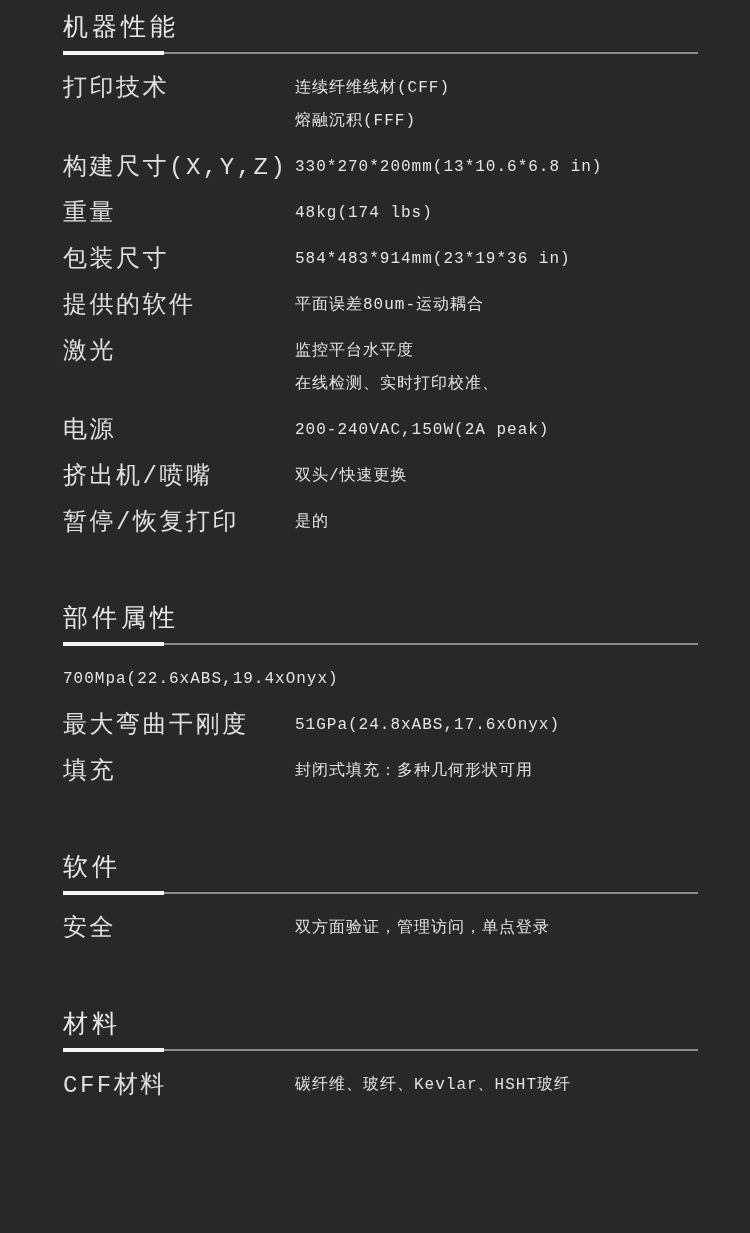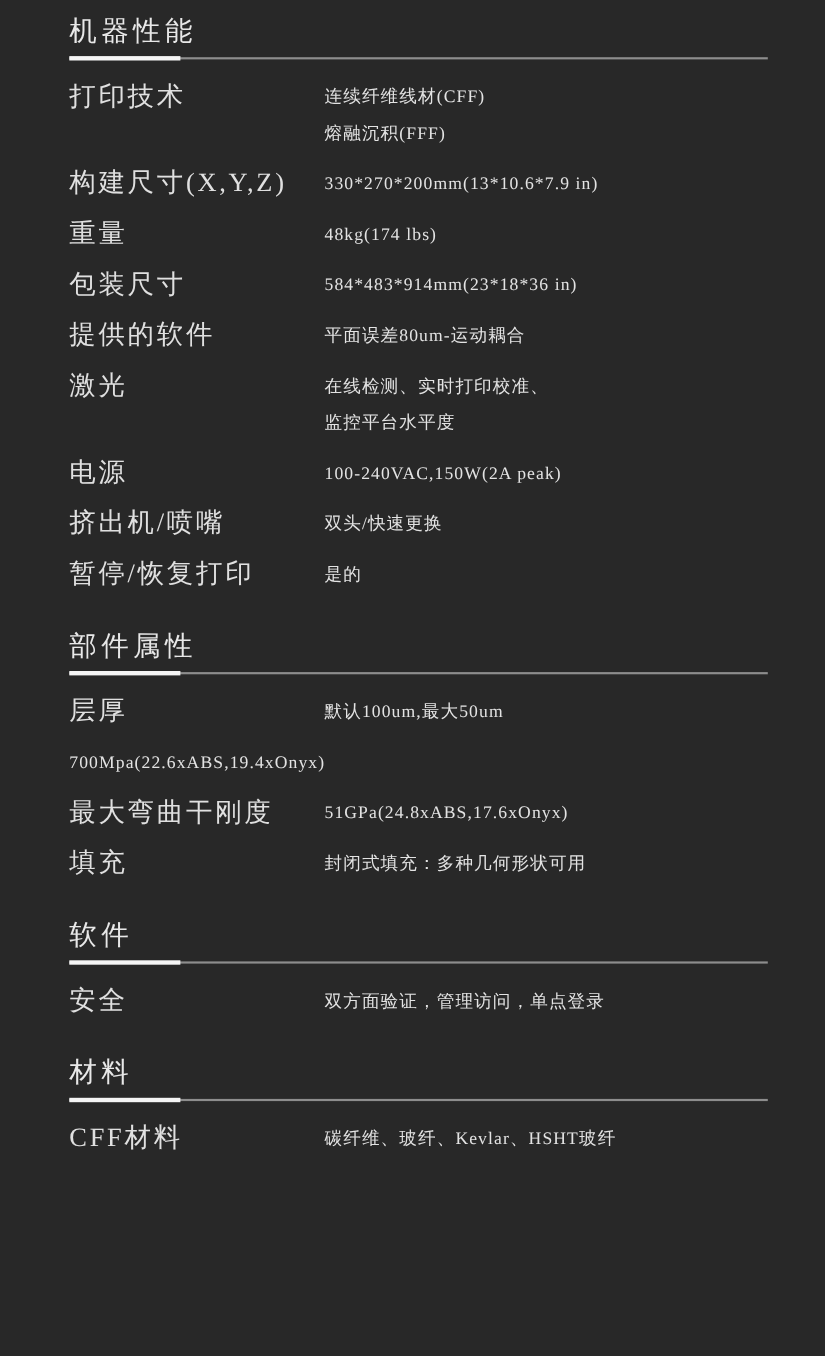--- a/index.html
+++ b/index.html
@@ -8,25 +8,25 @@
     background: #282828;
   }
   .sheet {
     position: relative;
     box-sizing: border-box;
     width: 750px;
     height: 1233px;
     padding: 14px 40px 0 63px;
     background: #282828;
     color: #e0e0e0;
-    font-family: Liberation Serif, serif;
+    font-family: Liberation Mono, monospace;
     font-weight: 300;
     overflow: hidden;
   }
-  .spec-section { margin-top: 34px; }
+  .spec-section { margin-top: 66px; }
   .spec-section:first-child { margin-top: 0; }
 
   .section-title {
     margin: 0;
     font-size: 25px;
     line-height: 30px;
     font-weight: 300;
     letter-spacing: 4px;
     color: #e8e8e8;
     white-space: nowrap;
@@ -90,52 +90,52 @@
         <div class="row">
           <div class="label">打印技术</div>
           <div class="value">
             <div class="value-line">连续纤维线材(CFF)</div>
             <div class="value-line">熔融沉积(FFF)</div>
           </div>
         </div>
         <div class="row">
           <div class="label">构建尺寸(X,Y,Z)</div>
           <div class="value">
-            <div class="value-line">330*270*200mm(13*10.6*7.9 in)</div>
+            <div class="value-line">330*270*200mm(13*10.6*6.8 in)</div>
           </div>
         </div>
         <div class="row">
           <div class="label">重量</div>
           <div class="value">
             <div class="value-line">48kg(174 lbs)</div>
           </div>
         </div>
         <div class="row">
           <div class="label">包装尺寸</div>
           <div class="value">
-            <div class="value-line">584*483*914mm(23*18*36 in)</div>
+            <div class="value-line">584*483*914mm(23*19*36 in)</div>
           </div>
         </div>
         <div class="row">
           <div class="label">提供的软件</div>
           <div class="value">
             <div class="value-line">平面误差80um-运动耦合</div>
           </div>
         </div>
         <div class="row">
           <div class="label">激光</div>
           <div class="value">
+            <div class="value-line">监控平台水平度</div>
             <div class="value-line">在线检测、实时打印校准、</div>
-            <div class="value-line">监控平台水平度</div>
           </div>
         </div>
         <div class="row">
           <div class="label">电源</div>
           <div class="value">
-            <div class="value-line">100-240VAC,150W(2A peak)</div>
+            <div class="value-line">200-240VAC,150W(2A peak)</div>
           </div>
         </div>
         <div class="row">
           <div class="label">挤出机/喷嘴</div>
           <div class="value">
             <div class="value-line">双头/快速更换</div>
           </div>
         </div>
         <div class="row">
           <div class="label">暂停/恢复打印</div>
@@ -145,26 +145,20 @@
         </div>
       </div>
     </section>
     <section class="spec-section">
       <h2 class="section-title">部件属性</h2>
       <div class="rule">
         <span class="rule-thin"></span>
         <span class="rule-thick"></span>
       </div>
       <div class="rows">
-        <div class="row">
-          <div class="label">层厚</div>
-          <div class="value">
-            <div class="value-line">默认100um,最大50um</div>
-          </div>
-        </div>
         <div class="row">
           <div class="value">
             <div class="value-line">700Mpa(22.6xABS,19.4xOnyx)</div>
           </div>
         </div>
         <div class="row">
           <div class="label">最大弯曲干刚度</div>
           <div class="value">
             <div class="value-line">51GPa(24.8xABS,17.6xOnyx)</div>
           </div>

